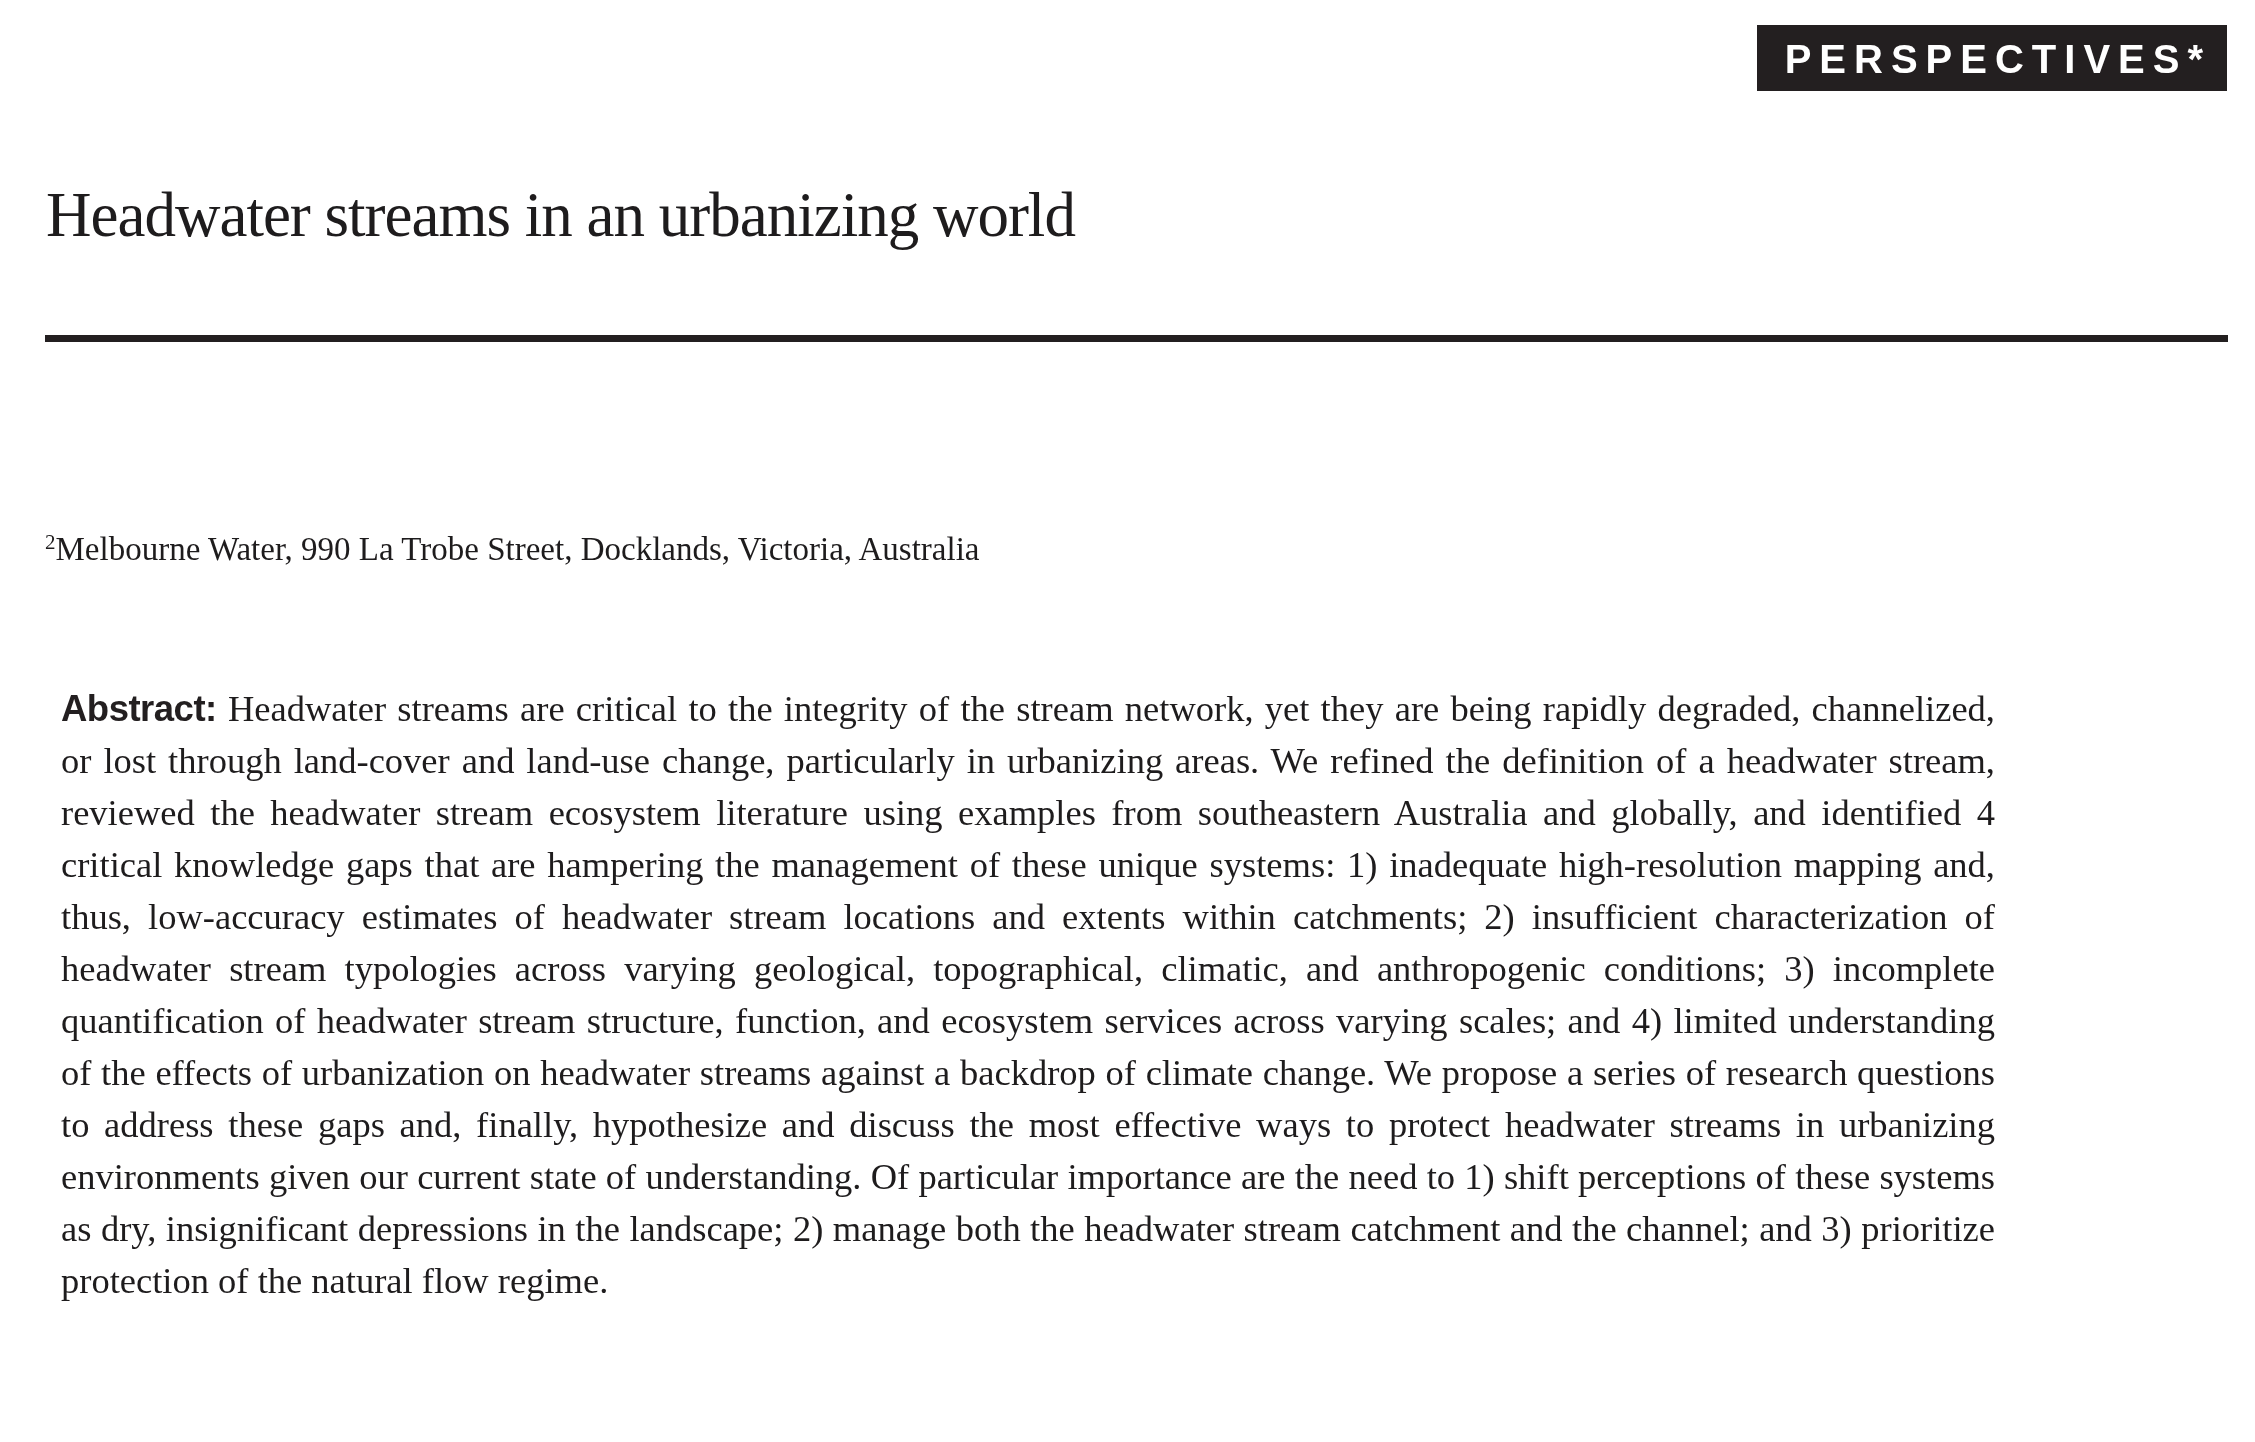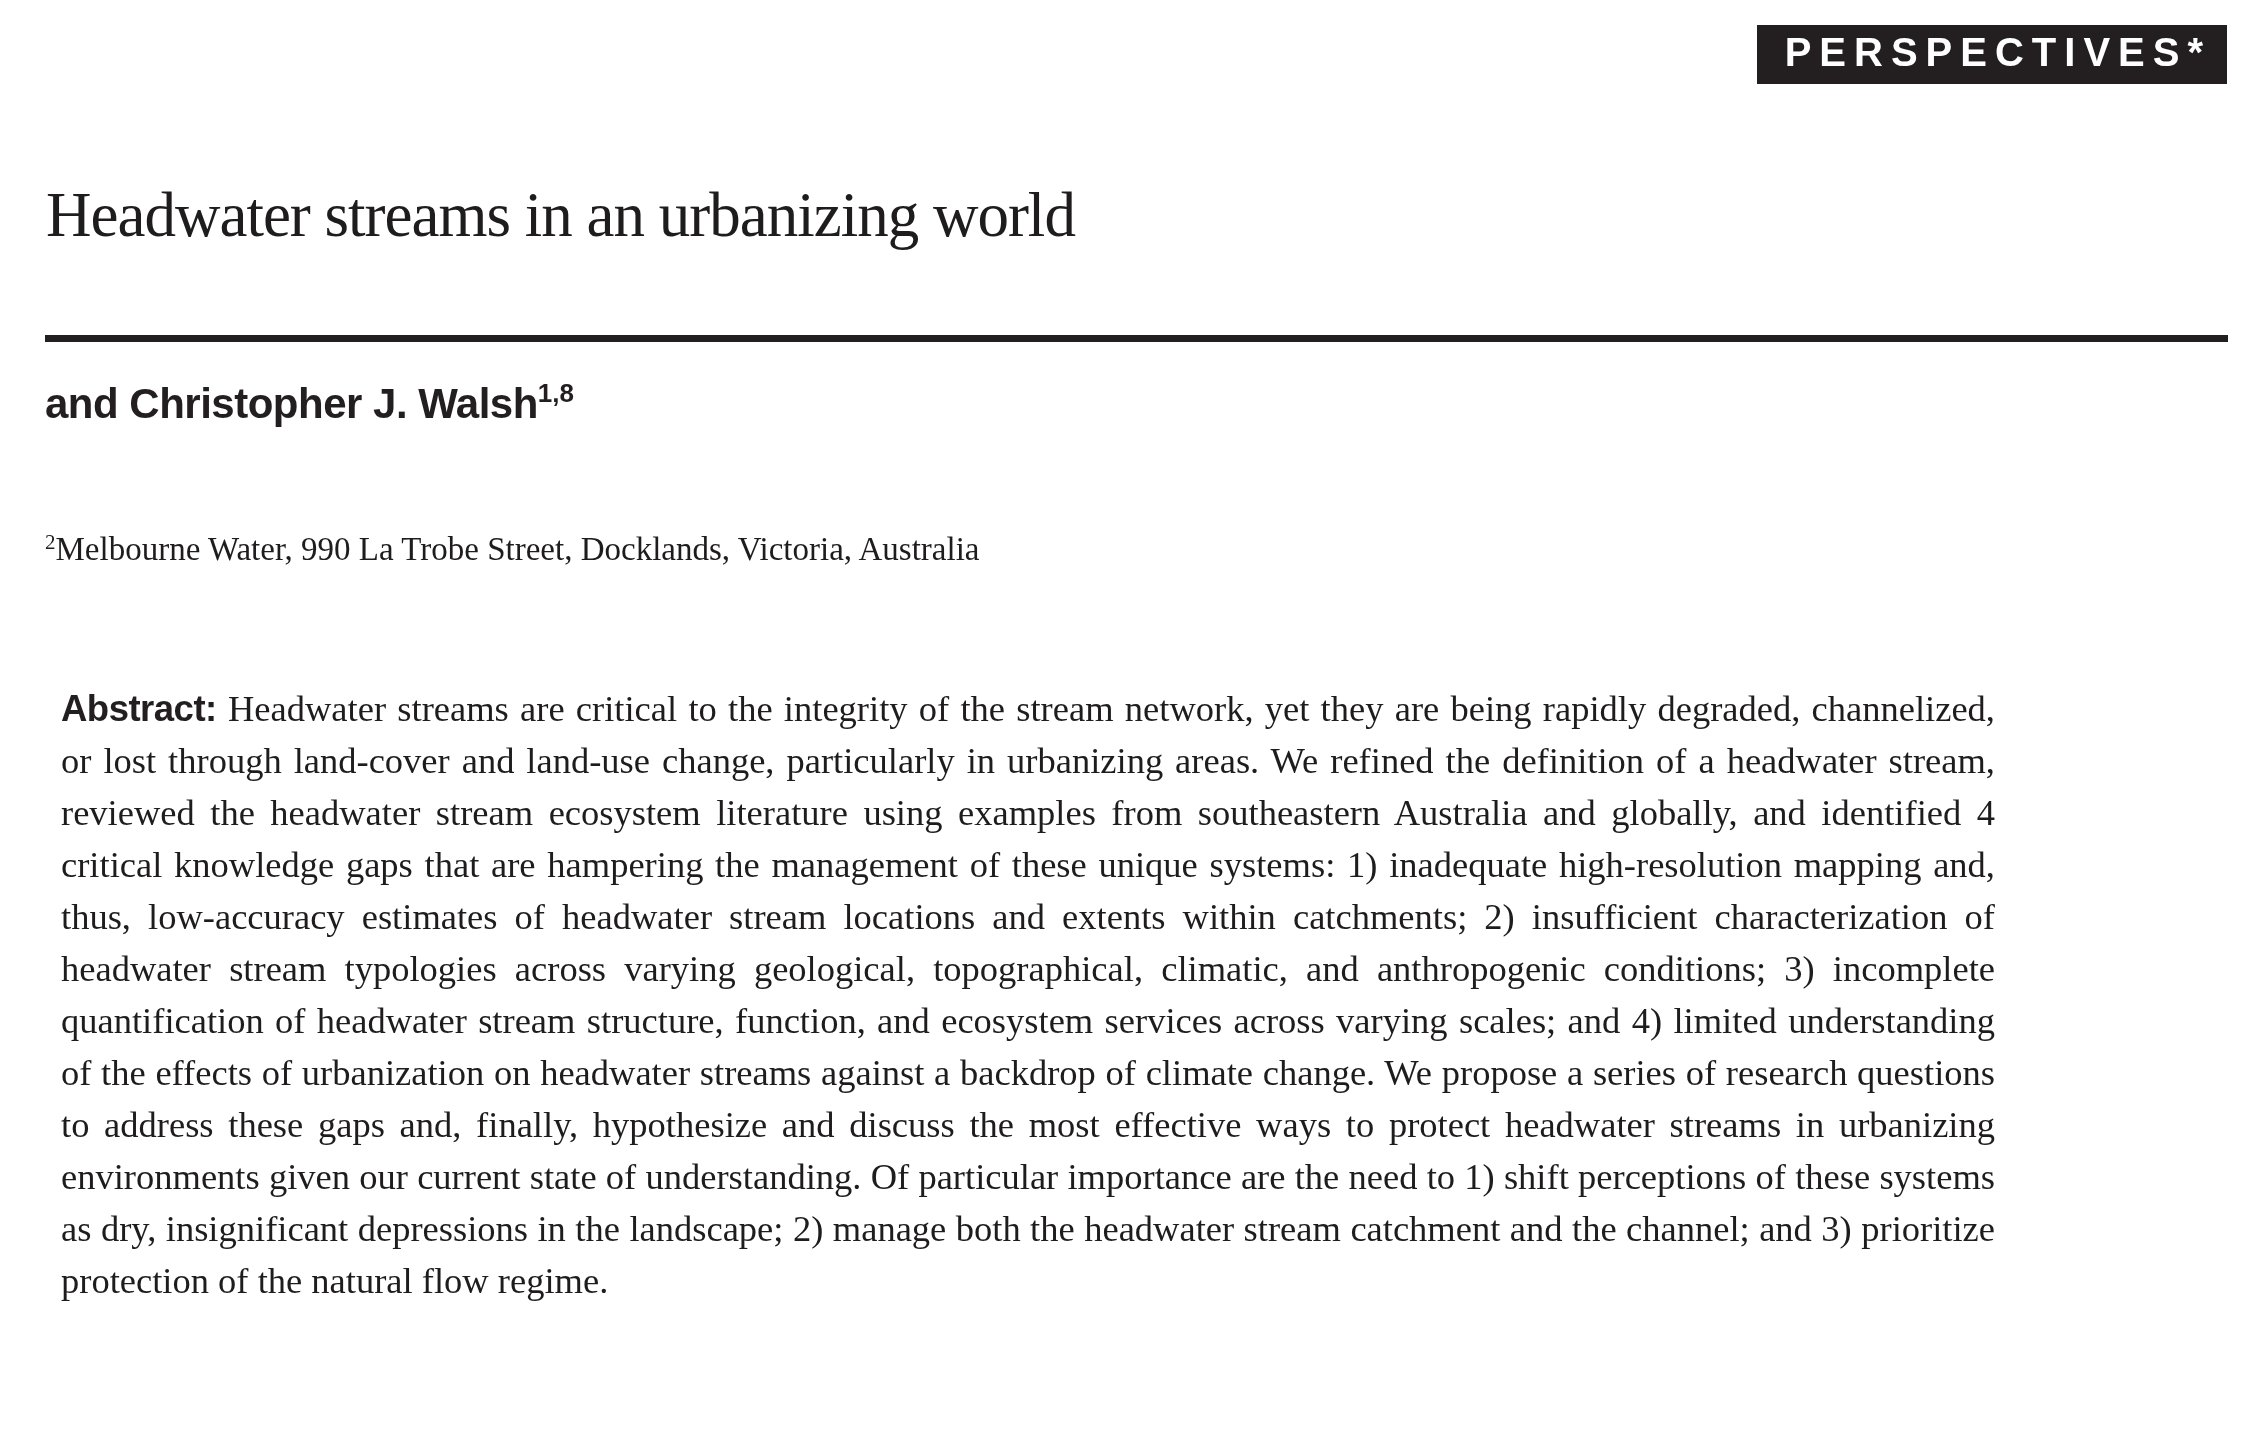--- a/index.html
+++ b/index.html
@@ -17,21 +17,21 @@
     position: absolute;
     top: 25px;
     right: 28px;
     background: #231f20;
     color: #ffffff;
     font-family: "Liberation Sans", sans-serif;
     font-weight: bold;
     font-size: 40px;
     line-height: 47px;
     letter-spacing: 8px;
-    padding: 4px 16px 8px 28px;
+    padding: 11px 16px 8px 28px;
   }
 
   .title {
     position: absolute;
     left: 46px;
     top: 184px;
     width: 2100px;
     font-family: "Liberation Serif", serif;
     font-weight: normal;
     font-size: 63px;
@@ -104,21 +104,20 @@
 
 <div class="badge">
   <span>PERSPECTIVES*</span>
 </div>
 
 <h1 class="title">Headwater streams in an urbanizing world</h1>
 
 <div class="rule"></div>
 
 <div class="authors">
-  <div><span>and Christopher J. Walsh</span><span class="sup">1,8</span></div>
 </div>
 
 <div class="affils">
   <div><span class="sup">2</span><span>Melbourne Water, 990 La Trobe Street, Docklands, Victoria, Australia</span></div>
 </div>
 
 <div class="body-text">
   <p><span class="inline-label">Abstract:</span> <span>Headwater streams are critical to the integrity of the stream network, yet they are being rapidly degraded, channelized, or lost through land-cover and land-use change, particularly in urbanizing areas. We refined the definition of a headwater stream, reviewed the headwater stream ecosystem literature using examples from southeastern Australia and globally, and identified 4 critical knowledge gaps that are hampering the management of these unique systems: 1) inadequate high-resolution mapping and, thus, low-accuracy estimates of headwater stream locations and extents within catchments; 2) insufficient characterization of headwater stream typologies across varying geological, topographical, climatic, and anthropogenic conditions; 3) incomplete quantification of headwater stream structure, function, and ecosystem services across varying scales; and 4) limited understanding of the effects of urbanization on headwater streams against a backdrop of climate change. We propose a series of research questions to address these gaps and, finally, hypothesize and discuss the most effective ways to protect headwater streams in urbanizing environments given our current state of understanding. Of particular importance are the need to 1) shift perceptions of these systems as dry, insignificant depressions in the landscape; 2) manage both the headwater stream catchment and the channel; and 3) prioritize protection of the natural flow regime.</span></p>
 </div>
 

